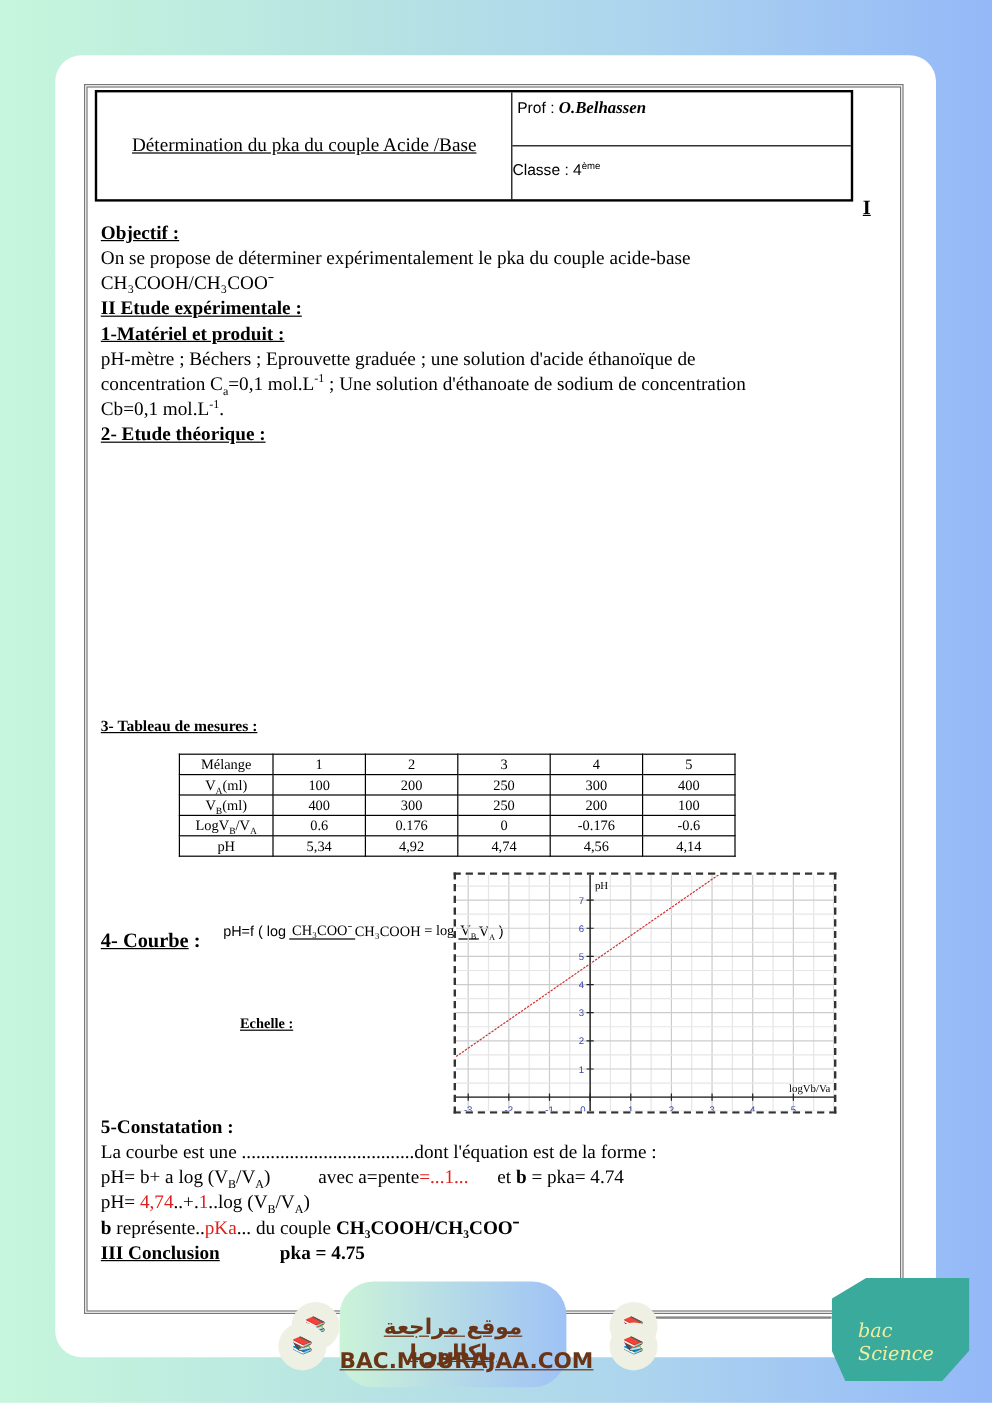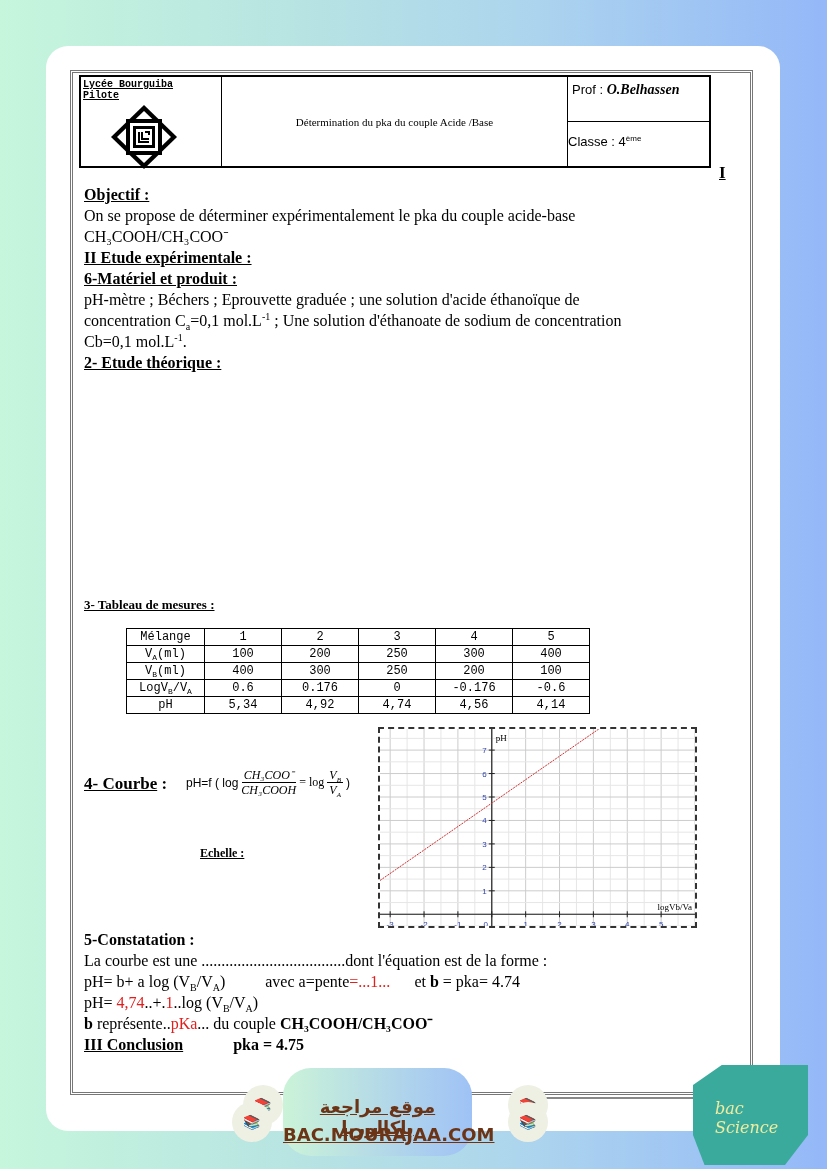--- a/index.html
+++ b/index.html
@@ -9,92 +9,77 @@
   .sheet{position:absolute;left:46px;top:46px;width:734px;height:1085px;background:#fff;border-radius:22px;}
   .frame{position:absolute;left:70px;top:70px;width:683px;height:1025px;border:3px double #777;box-sizing:border-box;}
   
   .hdr{position:absolute;left:79px;top:75px;width:632px;height:93px;border:2px solid #000;box-sizing:border-box;display:flex;}
   .hdr .c1{width:140px;border-right:1px solid #000;position:relative;}
   .hdr .c2{width:345px;border-right:1px solid #000;display:flex;align-items:center;justify-content:center;}
   .hdr .c3{flex:1;position:relative;}
   .school{font-family:"Liberation Mono",monospace;font-size:10px;font-weight:bold;line-height:11px;padding:2px 0 0 2px;}
   .school span{text-decoration:underline;display:block;}
   .logo{position:absolute;left:30px;top:28px;}
-  .doc-title{font-size:11px;}
+  .doc-title{font-size:16px;text-decoration:underline;}
   .prof{position:absolute;left:4px;top:5px;font-family:"Liberation Sans",sans-serif;font-size:13px;}
   .prof i{font-family:"Liberation Serif",serif;font-weight:bold;font-size:14px;}
   .hline{position:absolute;left:0;right:0;top:44px;border-top:1px solid #000;}
   .classe{position:absolute;left:0;top:57px;font-family:"Liberation Sans",sans-serif;font-size:13px;}
   .classe sup{font-size:8px;}
   .roman{position:absolute;left:719px;top:163px;font-size:17px;font-weight:bold;text-decoration:underline;}
   .txt{position:absolute;left:84px;font-size:16px;line-height:21px;white-space:nowrap;}
   .b{font-weight:bold;text-align:center;}
   .u{text-decoration:underline;}
   sub,sup{font-size:10px;line-height:0;}
   .red{color:#e0201e;}
   .sans{font-family:Liberation Serif, serif;}
   
-  table.mes{position:absolute;left:126px;top:628px;border-collapse:collapse;font-family:Liberation Mono, monospace;font-size:12px;}
+  table.mes{position:absolute;left:149px;top:628px;border-collapse:collapse;font-family:Liberation Serif, serif;font-size:12px;}
   table.mes td{border:1px solid #000;height:16px;padding:0;text-align:center;}
   table.mes td.h{width:77px;}
   table.mes td.v{width:76px;}
   
   .graph{position:absolute;left:378px;top:727px;width:319px;height:201px;border:2px dashed #333;box-sizing:border-box;}
   .formula{position:absolute;left:186px;top:768px;font-family:"Liberation Sans",sans-serif;font-size:12px;display:flex;align-items:center;gap:3px;}
-  .frac{display:inline-flex;flex-direction:column;align-items:center;font-family:"Liberation Serif",serif;font-style:italic;font-size:12px;line-height:14px;}
+  .frac{display:inline-flex;flex-direction:row;align-items:center;font-family:"Liberation Serif",serif;font-size:12px;line-height:14px;}
   .frac .num{border-bottom:1px solid #000;padding:0 2px;}
   .echelle{position:absolute;left:200px;top:846px;font-size:12px;font-weight:bold;text-decoration:underline;}
   
   .banner{position:absolute;left:283px;top:1068px;width:189px;height:88px;border-radius:28px;background:linear-gradient(90deg,#cbf3d8,#9fc2f6);}
   .banner-ar{position:absolute;left:0;right:0;top:28px;text-align:center;font-family:"DejaVu Sans",sans-serif;font-weight:bold;font-size:18px;color:#6b3416;text-decoration:underline;}
   .banner-url{position:absolute;left:0;right:0;top:56px;text-align:left;font-family:"DejaVu Sans",sans-serif;font-weight:bold;font-size:18px;color:#6b3416;text-decoration:underline;}
   .badge{position:absolute;width:40px;height:40px;border-radius:50%;background:#eef0e4;display:flex;align-items:center;justify-content:center;font-size:14px;}
-  .bacsci{position:absolute;left:693px;top:1065px;width:115px;height:100px;background:#3aaa9c;
+  .bacsci{position:absolute;left:693px;top:1065px;width:115px;height:86px;background:#3aaa9c;
     clip-path:polygon(25% 0,100% 0,100% 70%,80% 100%,10% 100%,0 70%,0 20%);color:#f0eca0;font-family:"DejaVu Serif",serif;font-style:italic;}
   .bacsci span{position:absolute;left:22px;top:34px;font-size:16px;}
   .footline{position:absolute;left:511px;top:1097px;width:182px;border-top:2px solid #888;}
 </style>
 </head>
 <body>
 
 <div class="sheet"></div>
 <div class="frame"></div>
 
 <div class="hdr">
-  <div class="c1">
-    <div class="school">
-      <span>Lycée Bourguiba</span>
-      <span>Pilote</span>
-    </div>
-    <svg class="logo" width="66" height="64" viewBox="0 0 66 64">
-      <polygon points="33,0 66,32 33,64 0,32" fill="#000"></polygon>
-      <polygon points="33,6 60,32 33,58 6,32" fill="#fff"></polygon>
-      <rect x="15" y="14" width="36" height="36" fill="#000"></rect>
-      <rect x="19" y="18" width="28" height="28" fill="#fff"></rect>
-      <rect x="22" y="21" width="22" height="22" fill="#000"></rect>
-      <rect x="25" y="24" width="16" height="16" fill="#fff"></rect>
-      <path d="M28 27 v10 h10 M31 27 v7 h7 M34 27 h4 v3" stroke="#000" stroke-width="2" fill="none"></path>
-    </svg>
-  </div>
   <div class="c2">
     <span class="doc-title">Détermination du pka du couple Acide /Base</span>
   </div>
   <div class="c3">
     <div class="prof"><span>Prof : </span><i>O.Belhassen</i></div>
     <div class="hline"></div>
     <div class="classe"><span>Classe : 4</span><sup>ème</sup></div>
   </div>
 </div>
 <div class="roman">I</div>
 
 <div class="txt b u" style="top:184px">Objectif :</div>
 <div class="txt" style="top:205px">On se propose de déterminer expérimentalement le pka du couple acide-base</div>
 <div class="txt" style="top:226px">CH₃COOH/CH₃COO⁻</div>
 <div class="txt b u" style="top:247px">II Etude expérimentale :</div>
-<div class="txt b u" style="top:268px">6-Matériel et produit :</div>
+<div class="txt b u" style="top:268px">1-Matériel et produit :</div>
 <div class="txt" style="top:289px">pH-mètre ;   Béchers ; Eprouvette graduée ;   une solution d'acide éthanoïque de</div>
 <div class="txt" style="top:310px"><span>concentration C</span><sub>a</sub><span>=0,1 mol.L</span><sup>-1</sup><span>   ; Une solution d'éthanoate de sodium de concentration</span></div>
 <div class="txt" style="top:331px"><span> Cb=0,1 mol.L</span><sup>-1</sup><span>.</span></div>
 <div class="txt b u" style="top:352px">2- Etude théorique :</div>
 
 <div class="txt b u sans" style="top:594px;font-size:13px">3- Tableau de mesures :</div>
 <table class="mes" id="mes">
     <tbody>
       <tr>
         <td class="h">Mélange</td>

